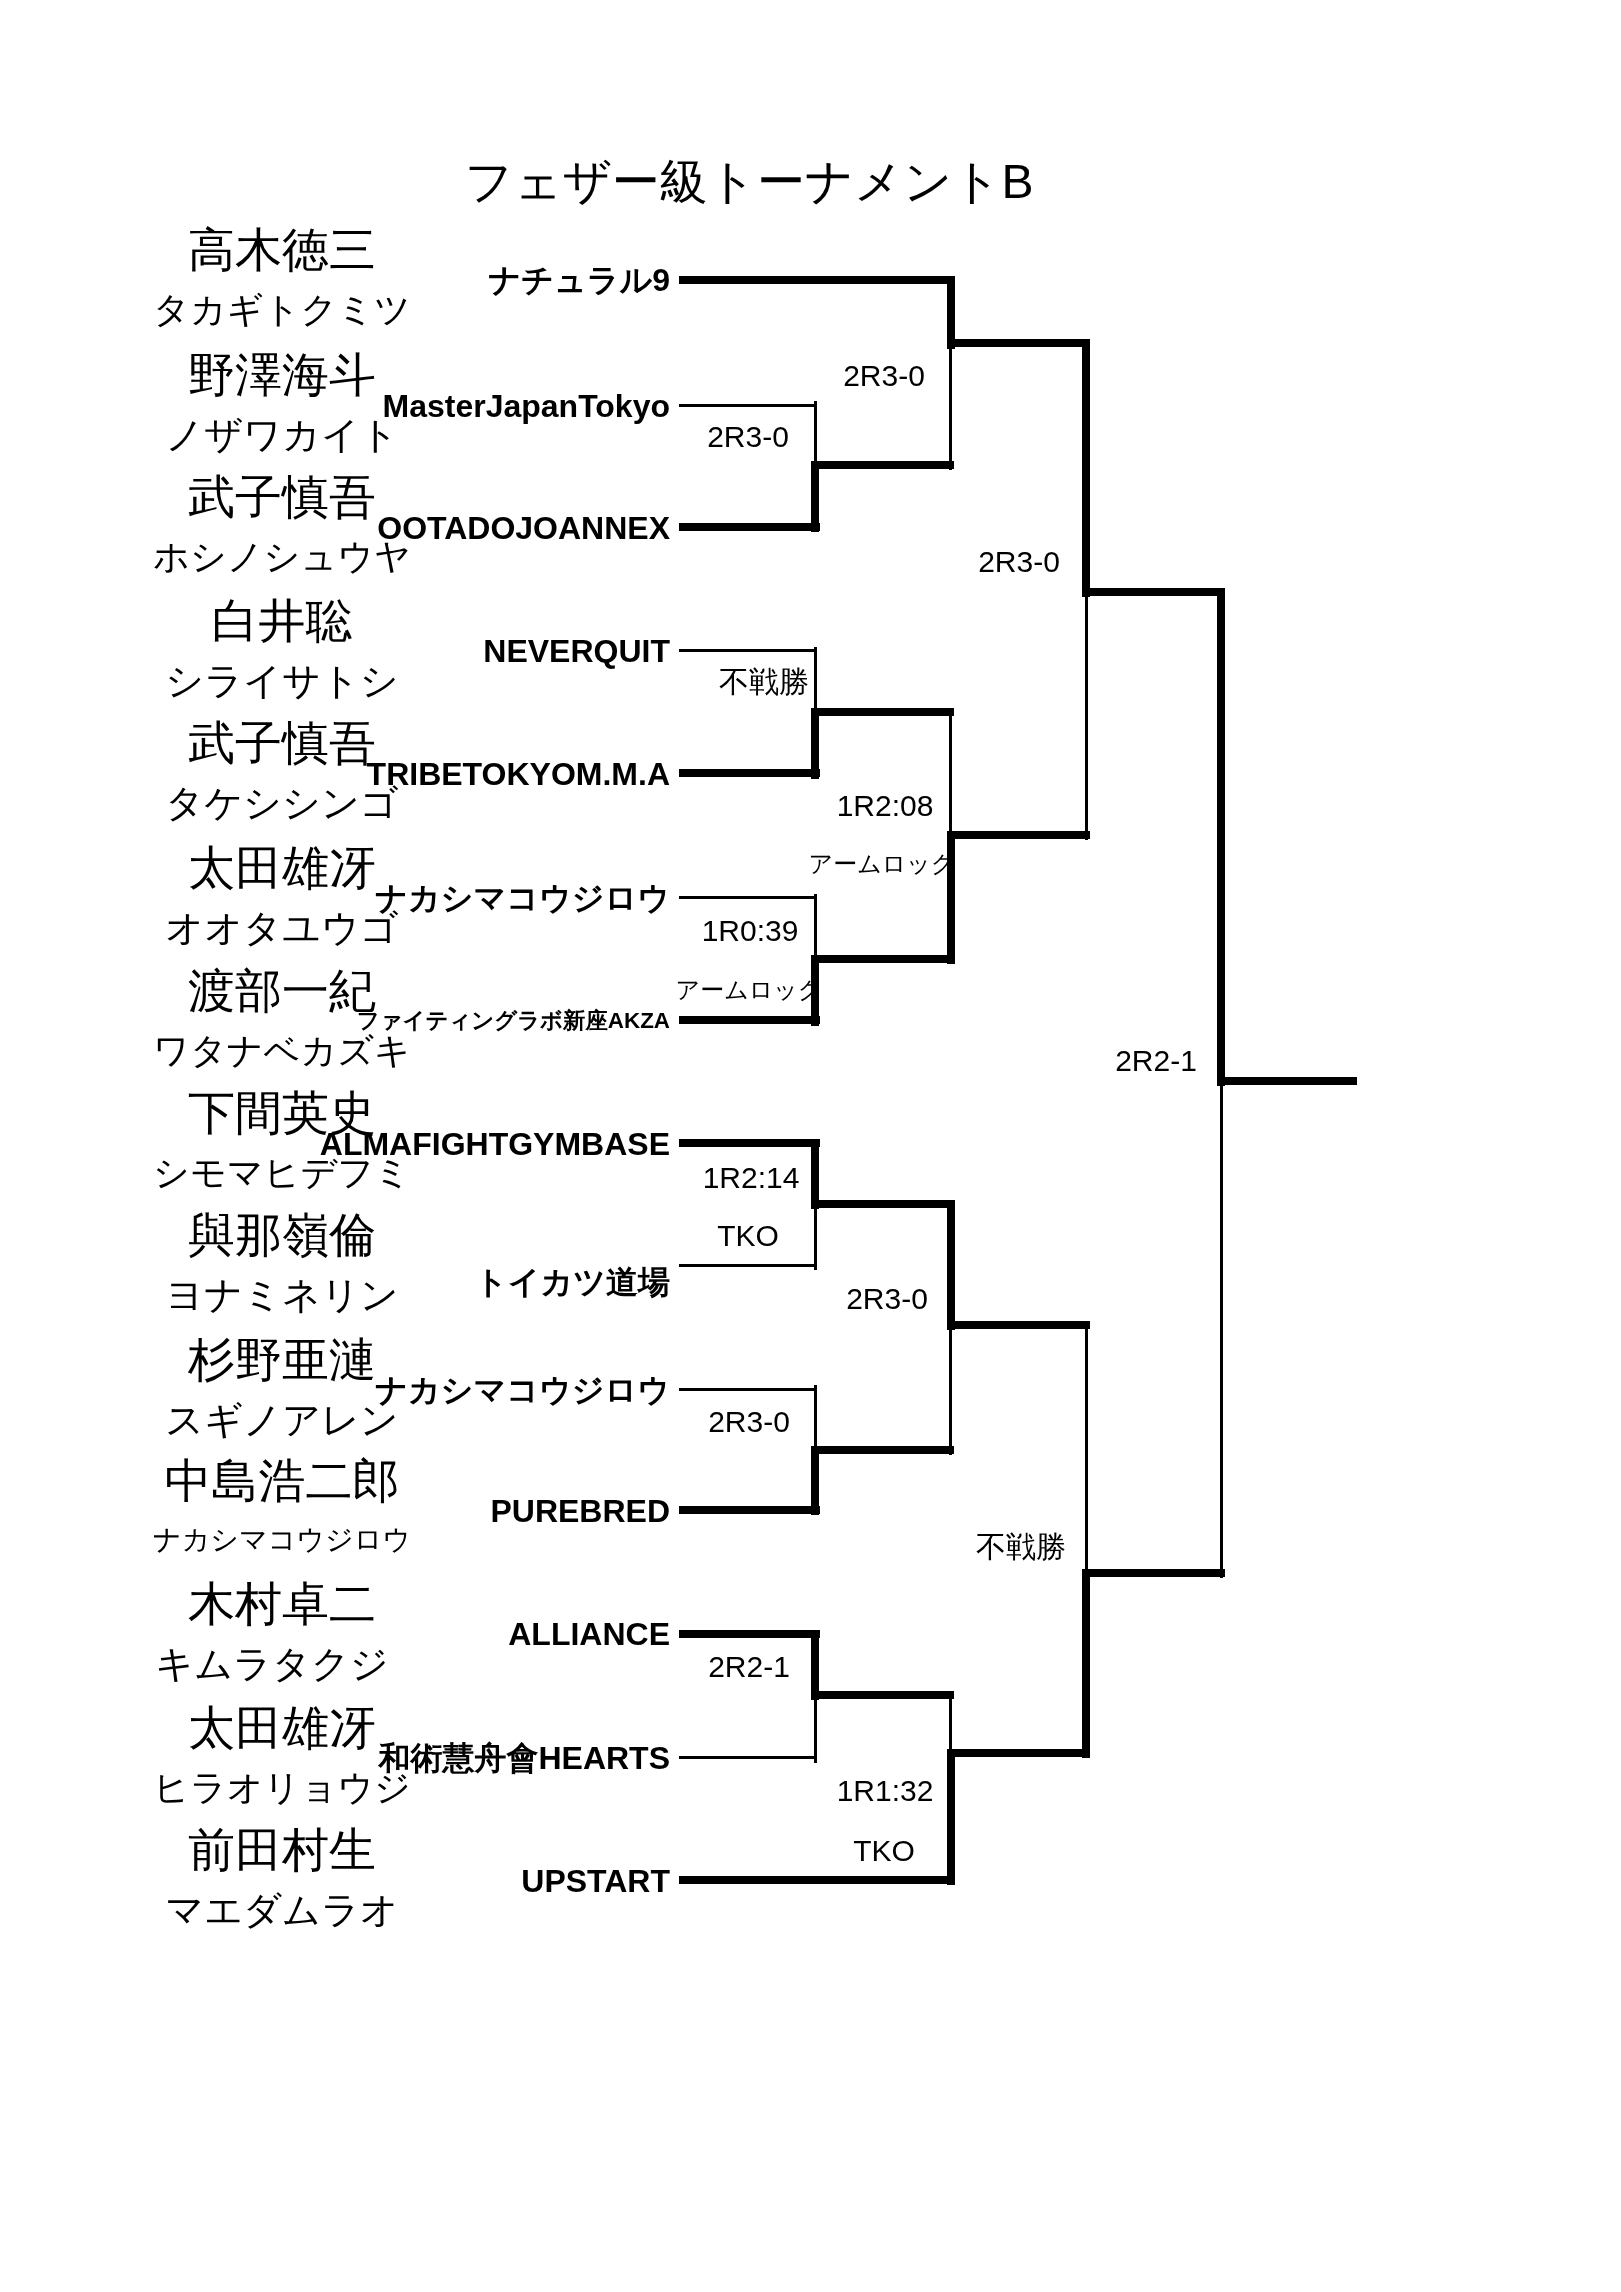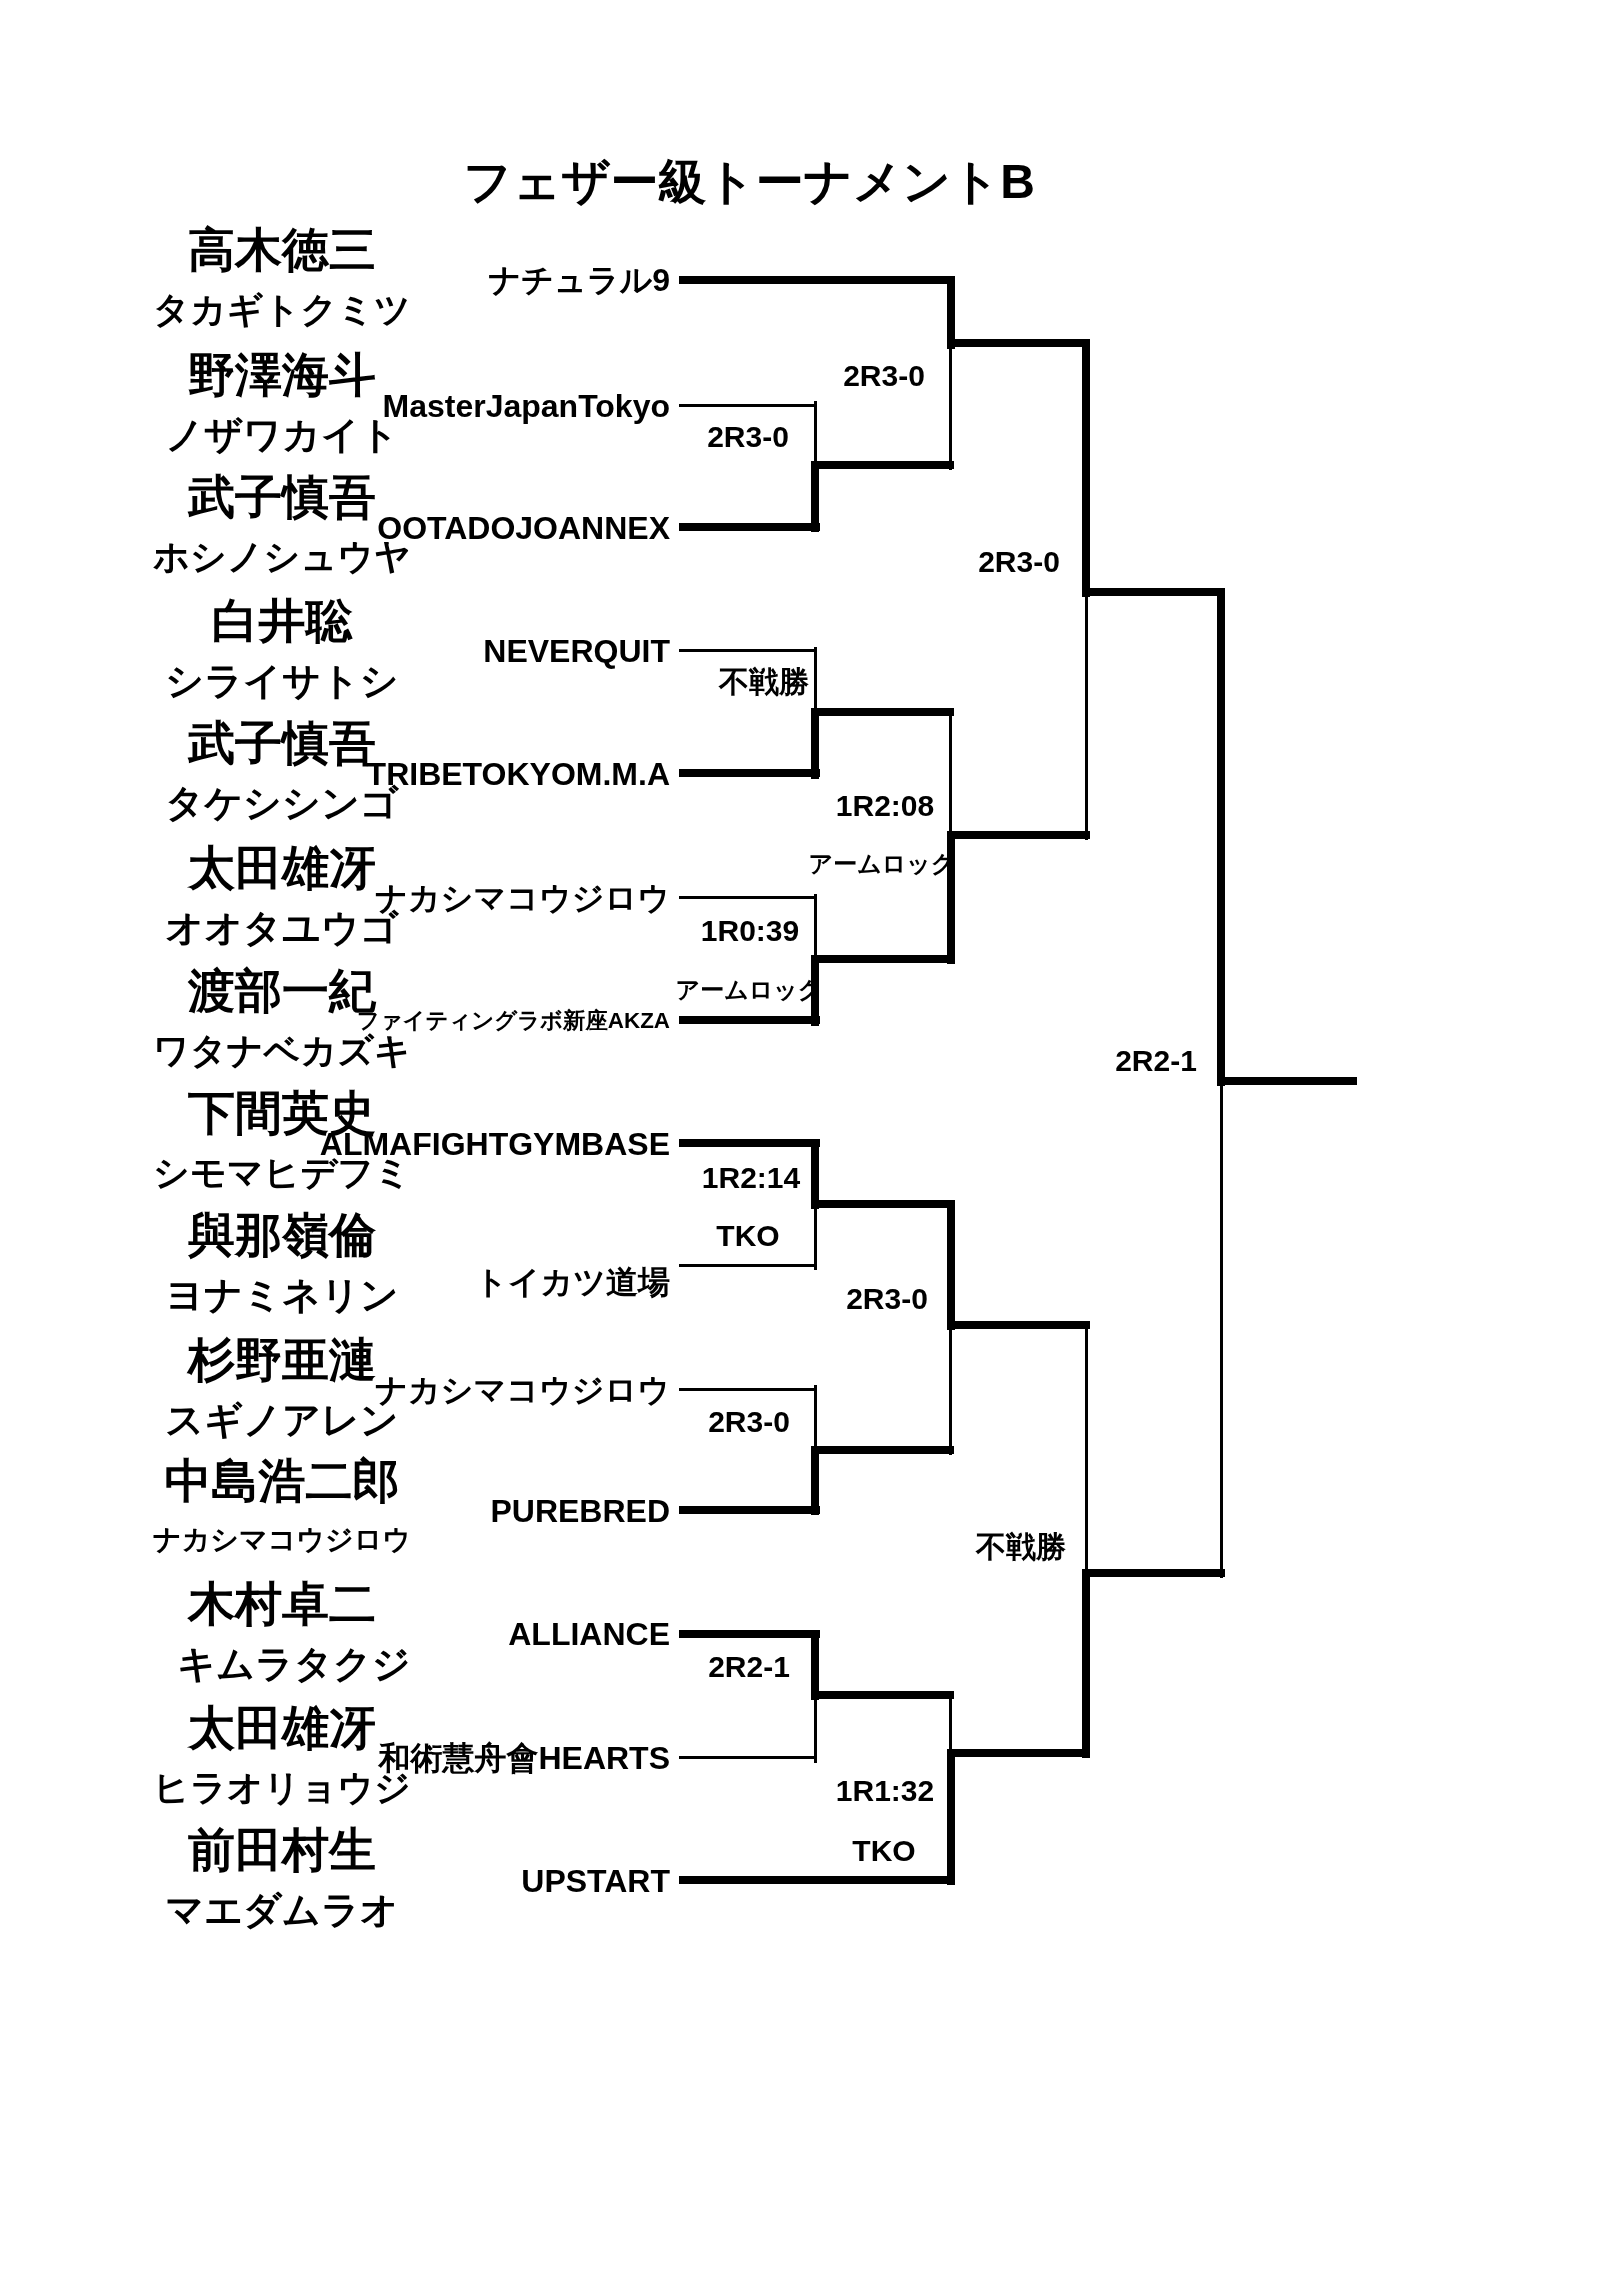--- a/index.html
+++ b/index.html
@@ -7,21 +7,21 @@
     position:relative;
     width:1621px; height:2293px;
     background:#ffffff;
     font-family:"Liberation Sans", sans-serif;
     color:#000;
     overflow:hidden;
   }
   .txt {
     position:absolute;
     white-space:nowrap;
-    font-weight:bold;
+    font-weight:normal;
     transform:translate(-50%,-50%);
     line-height:1;
   }
   .team {
     position:absolute;
     white-space:nowrap;
     font-weight:bold;
     transform:translateY(-50%);
     line-height:1;
   }
@@ -50,21 +50,21 @@
   <div class="txt fit" style="left: 282px; top: 1051px; font-size: 36px;">ワタナベカズキ</div>
   <div class="txt fit" style="left: 282px; top: 1112px; font-size: 47px;">下間英史</div>
   <div class="txt fit" style="left: 282px; top: 1173px; font-size: 36px;">シモマヒデフミ</div>
   <div class="txt fit" style="left: 282px; top: 1234px; font-size: 47px;">與那嶺倫</div>
   <div class="txt fit" style="left: 282px; top: 1295px; font-size: 38px;">ヨナミネリン</div>
   <div class="txt fit" style="left: 282px; top: 1359px; font-size: 47px;">杉野亜漣</div>
   <div class="txt fit" style="left: 282px; top: 1420px; font-size: 38px;">スギノアレン</div>
   <div class="txt fit" style="left: 282px; top: 1480px; font-size: 47px;">中島浩二郎</div>
   <div class="txt fit" style="left: 282px; top: 1540px; font-size: 28px;">ナカシマコウジロウ</div>
   <div class="txt fit" style="left: 282px; top: 1603px; font-size: 47px;">木村卓二</div>
-  <div class="txt fit" style="left: 294px; top: 1664px; font-size: 38px;">キムラタクジ</div>
+  <div class="txt fit" style="left: 272px; top: 1664px; font-size: 38px;">キムラタクジ</div>
   <div class="txt fit" style="left: 282px; top: 1727px; font-size: 47px;">太田雄冴</div>
   <div class="txt fit" style="left: 282px; top: 1788px; font-size: 36px;">ヒラオリョウジ</div>
   <div class="txt fit" style="left: 282px; top: 1849px; font-size: 47px;">前田村生</div>
   <div class="txt fit" style="left: 282px; top: 1910px; font-size: 38px;">マエダムラオ</div>
 
   <div class="team fit" style="right: 951px; top: 280px; font-size: 32px; text-align: right;">ナチュラル9</div>
   <div class="team fit" style="right: 951px; top: 406px; font-size: 32px;">MasterJapanTokyo</div>
   <div class="team fit" style="right: 951px; top: 528px; font-size: 32px;">OOTADOJOANNEX</div>
   <div class="team fit" style="right: 951px; top: 651px; font-size: 32px;">NEVERQUIT</div>
   <div class="team fit" style="right: 951px; top: 774px; font-size: 32px;">TRIBETOKYOM.M.A</div>

